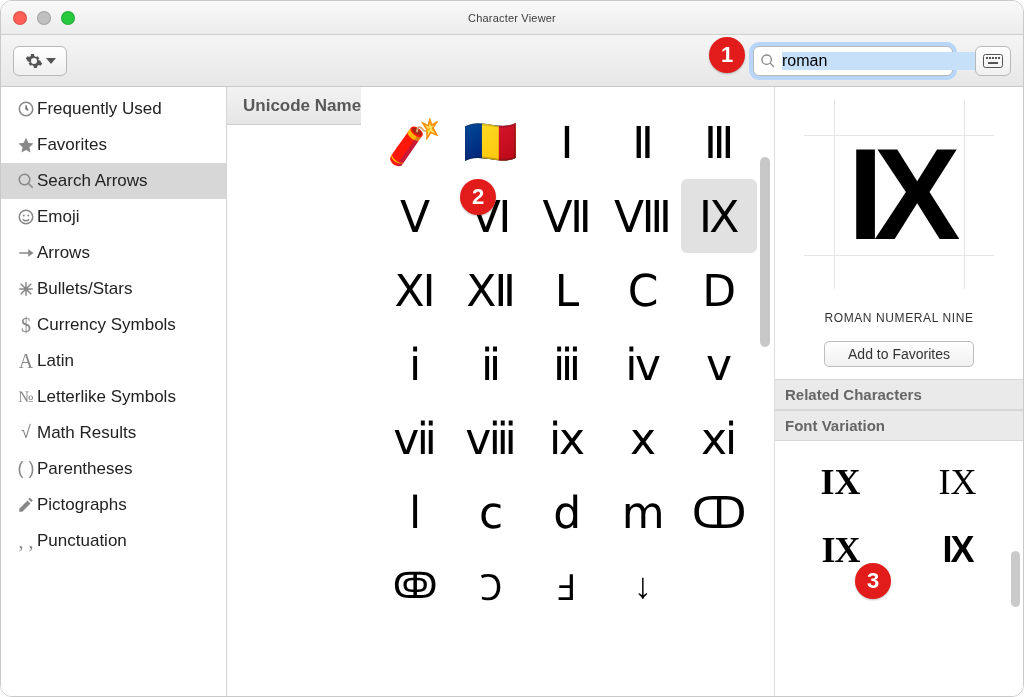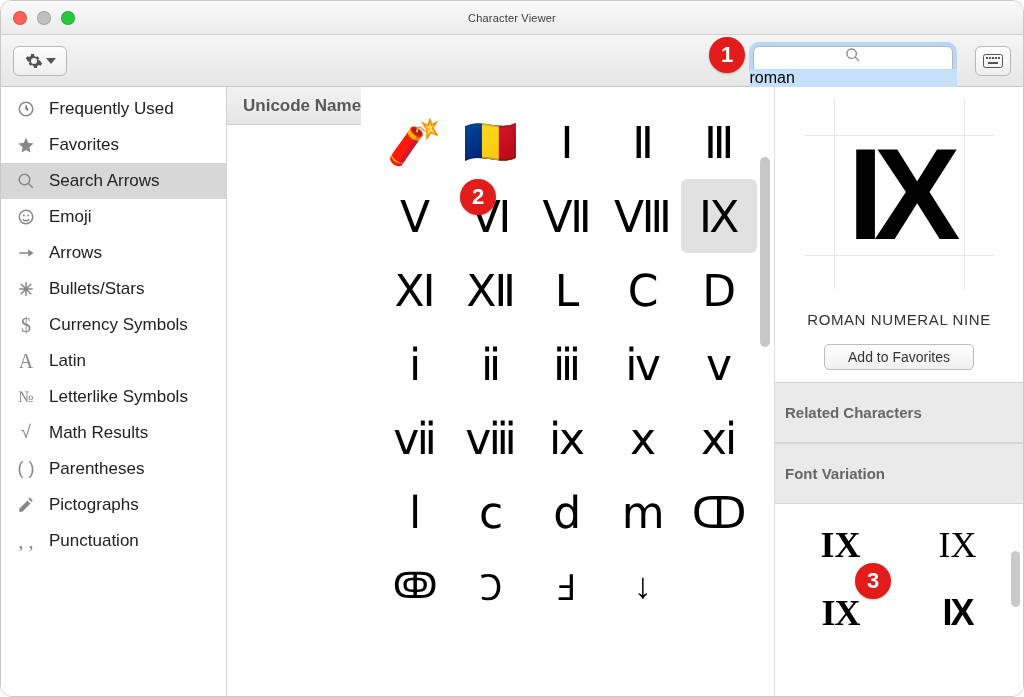--- a/index.html
+++ b/index.html
@@ -59,21 +59,20 @@
   .spacer { flex: 1; }
   .search {
     width: 200px; height: 30px;
     background: #fff;
     border: 1px solid #b8b8b8;
     border-radius: 6px;
     display: flex; align-items: center;
     padding: 0 6px;
     gap: 6px;
     box-shadow: 0 0 0 4px #b8d6f9;
-    flex-direction: column;
   }
   .search input {
     flex: 1; border: none; outline: none; font-size: 16px;
     background: #c7e0fa;
     color: #000;
   }
   .clear-x {
     width: 20px; height: 20px; border-radius: 50%;
     background: #b0b0b0; color: #fff;
     display: flex; align-items: center; justify-content: center;
@@ -95,21 +94,21 @@
   }
   .sidebar {
     width: 226px;
     border-right: 1px solid #d4d4d4;
     padding-top: 4px;
     overflow: hidden;
     background: #fff;
   }
   .side-item {
     display: flex; align-items: center;
-    gap: 12px;
+    gap: 0;
     padding: 7px 12px 7px 14px;
     font-size: 18px;
     color: #222;
     line-height: 1.1;
   }
   .side-item.selected {
     background: #d7d7d7;
   }
   .side-icon {
     width: 22px; height: 22px;
@@ -194,38 +193,38 @@
   .preview-big {
     font-family: -apple-system, "Helvetica Neue", "Arial Black", Arial, sans-serif;
     font-weight: 800;
     font-size: 130px;
     line-height: 1;
     letter-spacing: -10px;
     color: #000;
   }
   .char-name {
     text-align: center;
-    font-size: 15px; color: #333;
+    font-size: 12px; color: #333;
     letter-spacing: 0.6px;
     padding: 14px 12px 10px;
   }
   .fav-btn {
     margin: 6px auto 12px;
     width: 150px; height: 26px;
     border: 1px solid #bdbdbd;
     border-radius: 5px;
     background: linear-gradient(#fff,#f0f0f0);
     display: flex; align-items: center; justify-content: center;
     font-size: 14px; color: #333;
   }
   .section-head {
     background: #eaeaea;
     border-top: 1px solid #d6d6d6;
     border-bottom: 1px solid #d6d6d6;
-    padding: 21px 10px;
+    padding: 6px 10px;
     font-size: 15px; font-weight: 600; color: #666;
   }
   .font-var {
     padding: 10px 10px;
     display: grid;
     grid-template-columns: 1fr 1fr;
     grid-auto-rows: 62px;
     gap: 6px 6px;
     position: relative;
   }

